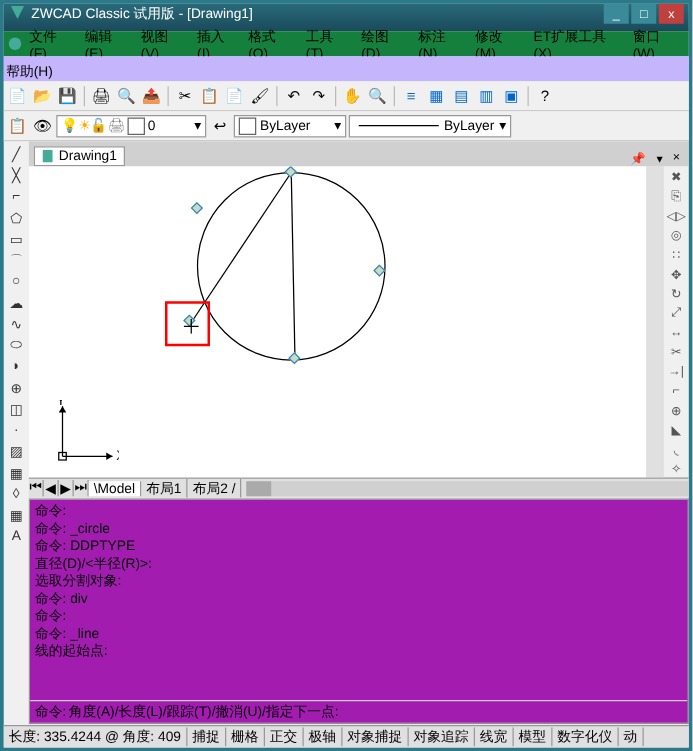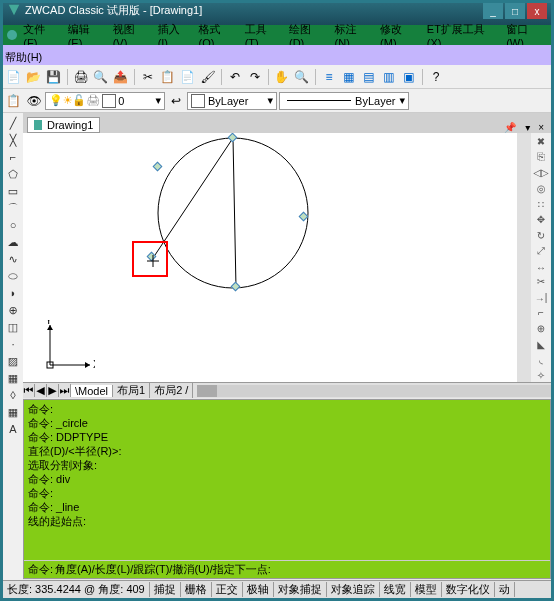--- a/index.html
+++ b/index.html
@@ -32,21 +32,21 @@
 .grip{width:7px;height:7px;background:#c0e0c0;border:1px solid #4080c0;position:absolute;transform:rotate(45deg)}
 .cursor-box{position:absolute;width:36px;height:36px;border:2px solid red;left:109px;top:108px}
 .cursor-cross{position:absolute;left:124px;top:122px}
 .tabsrow{height:16px;background:#e0e0e0;display:flex;align-items:center;font-size:10px;border-top:1px solid #999}
 .tabsrow .nav{display:flex;gap:0}
 .tabsrow .nav span{width:12px;text-align:center;border-right:1px solid #999}
 .tabsrow .mtab{padding:0 4px;border-right:1px solid #999;background:#fff}
 .tabsrow .ltab{padding:0 4px;border-right:1px solid #999}
 .tabsrow .sbar{flex:1;background:#d0d0d0;position:relative;height:12px;margin-left:4px}
 .tabsrow .sbar .thumb{position:absolute;left:0;width:20px;height:12px;background:#aaa}
-.cmd{height:180px;background:#84cc16;border:1px solid #999;font-family:SimSun,monospace;font-size:12px;overflow:hidden;display:flex;flex-direction:column;margin:1px 0}
+.cmd{height:180px;background:#a21caf;border:1px solid #999;font-family:SimSun,monospace;font-size:12px;overflow:hidden;display:flex;flex-direction:column;margin:1px 0}
 .cmd .hist{flex:1;padding:2px 4px;overflow:hidden}
 .cmd .hist div{line-height:14px;white-space:nowrap}
 .cmd .inp{height:18px;border-top:1px solid #ccc;padding:2px 4px;display:flex;align-items:center}
 .status{height:18px;background:#e0e0e0;display:flex;align-items:center;font-size:10px;border-top:1px solid #999}
 .status .coord{padding:0 4px;border-right:1px solid #999}
 .status .sbtn{padding:0 4px;border-right:1px solid #999}
 .righttools{width:20px;background:#f0f0f0;display:flex;flex-direction:column;align-items:center;padding-top:2px;gap:2px}
 .righttools .rt{width:16px;height:16px;display:flex;align-items:center;justify-content:center;font-size:10px;color:#555}
 .scrollv{width:14px;background:#e0e0e0;position:relative}
 </style>

